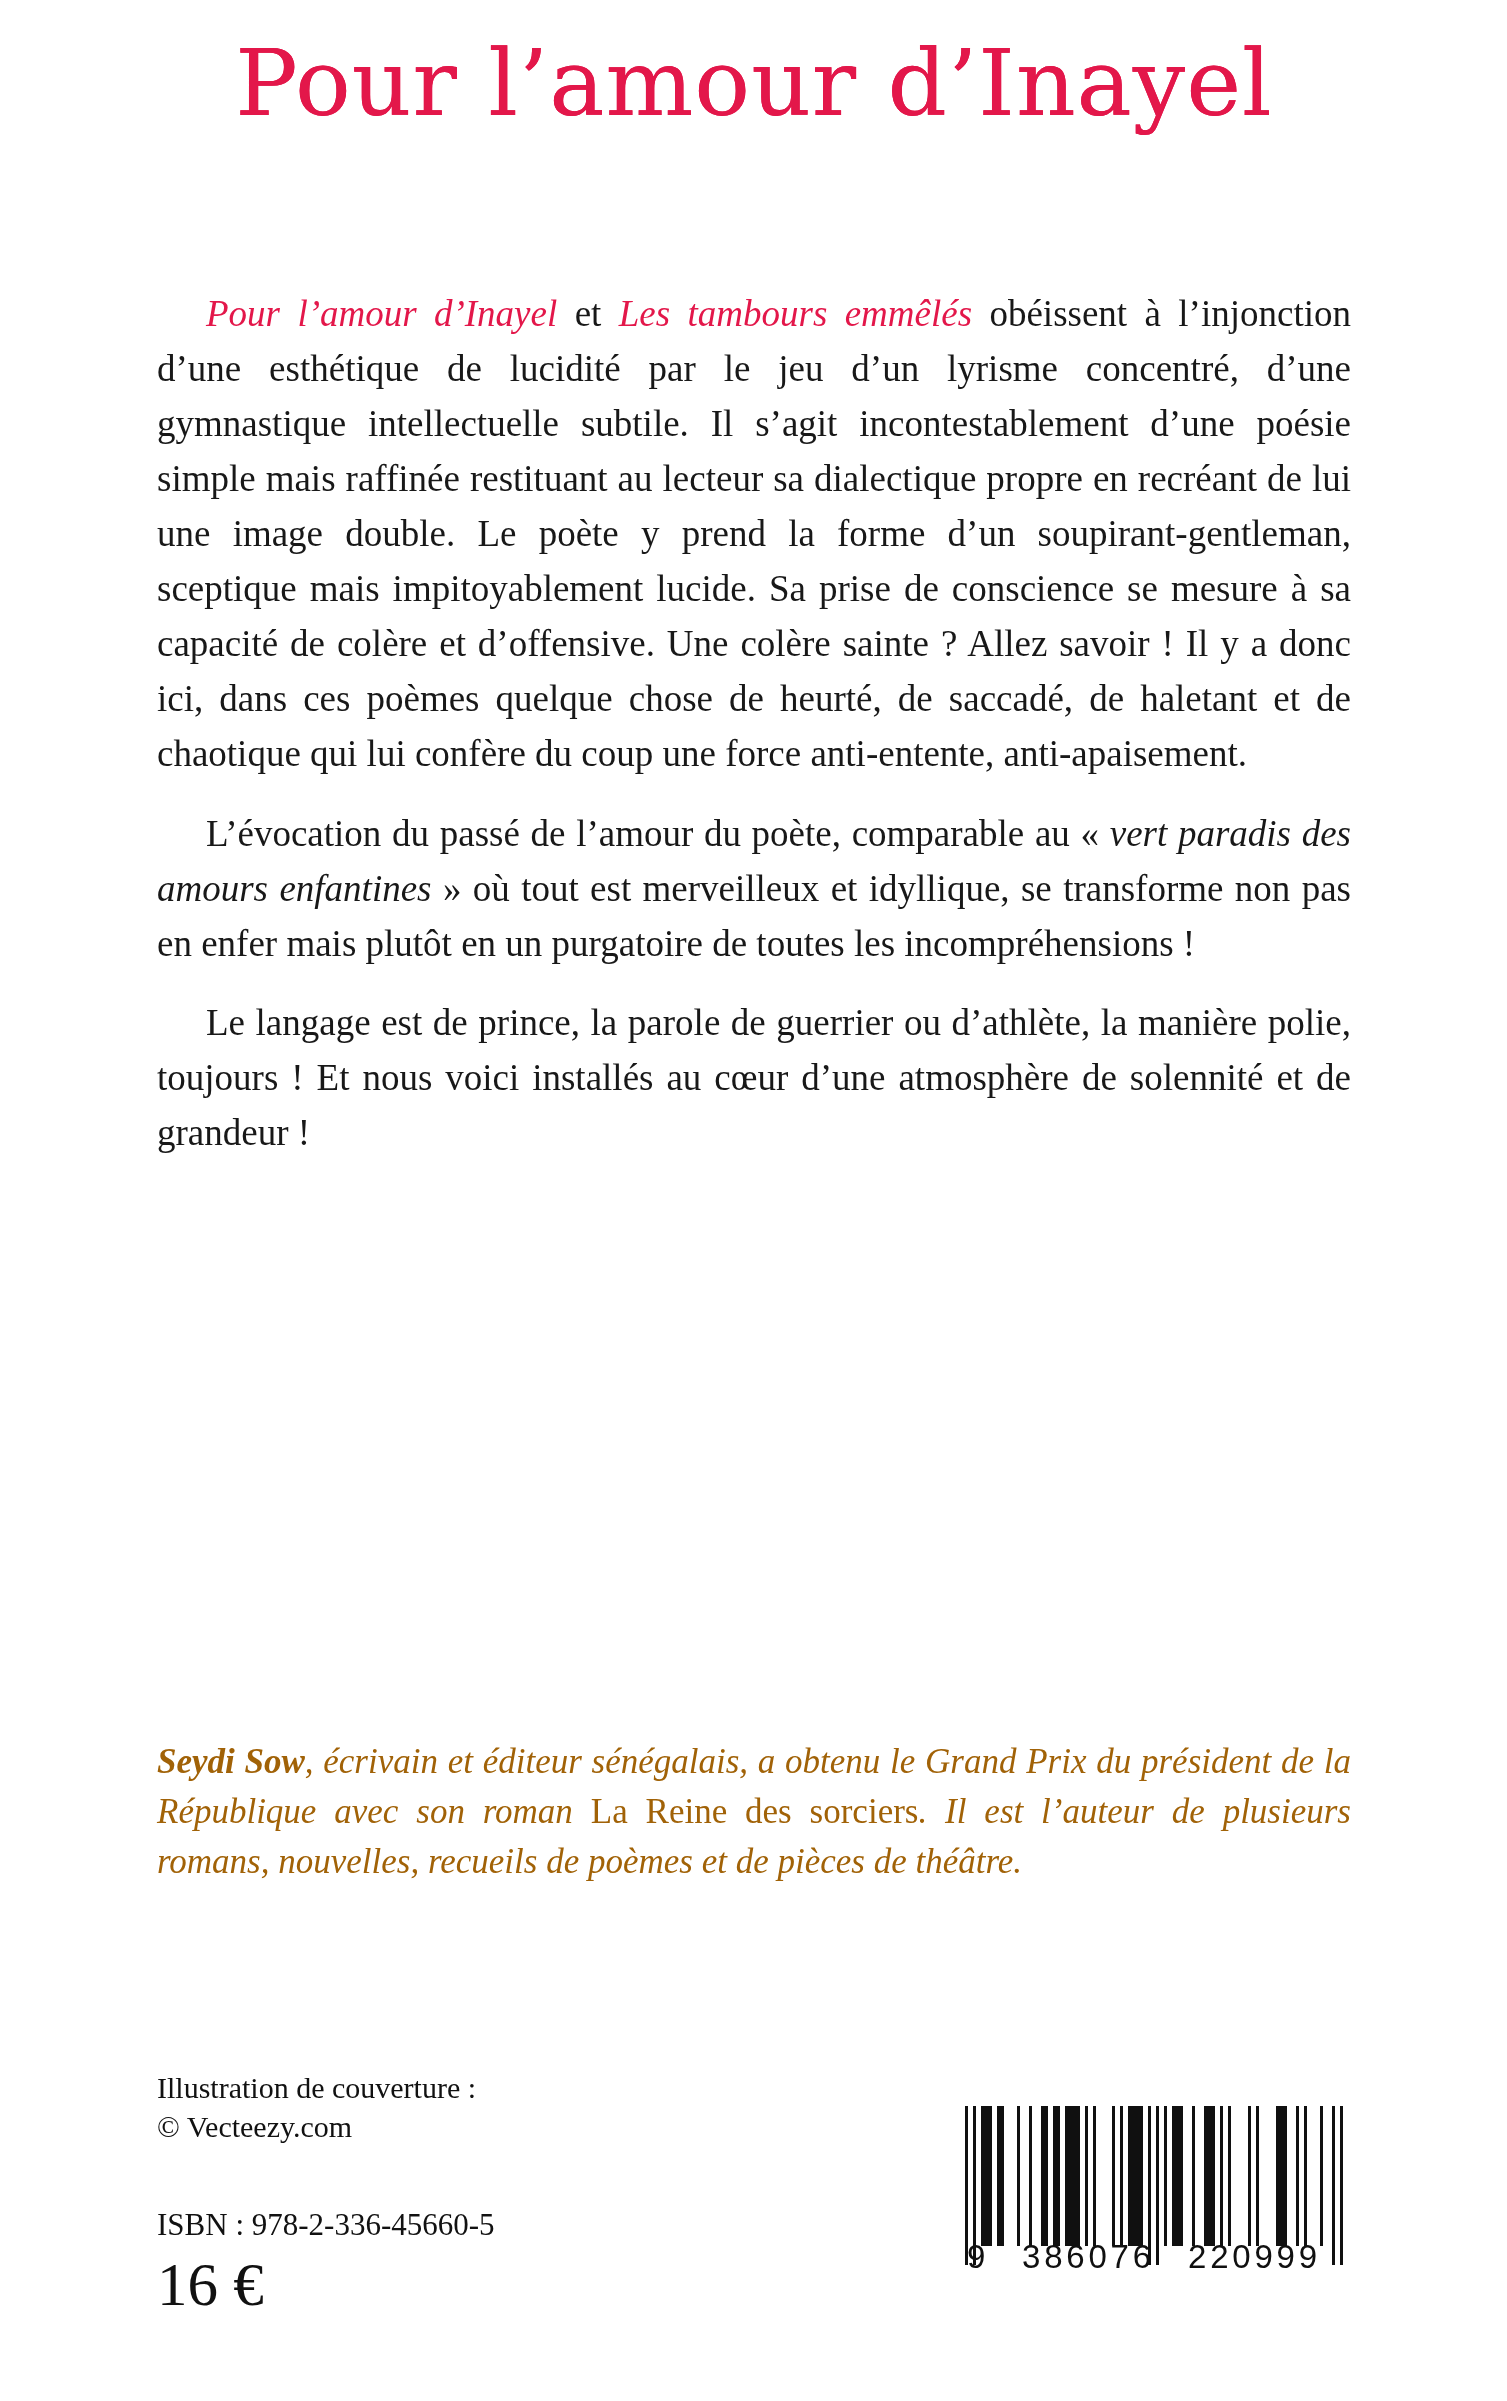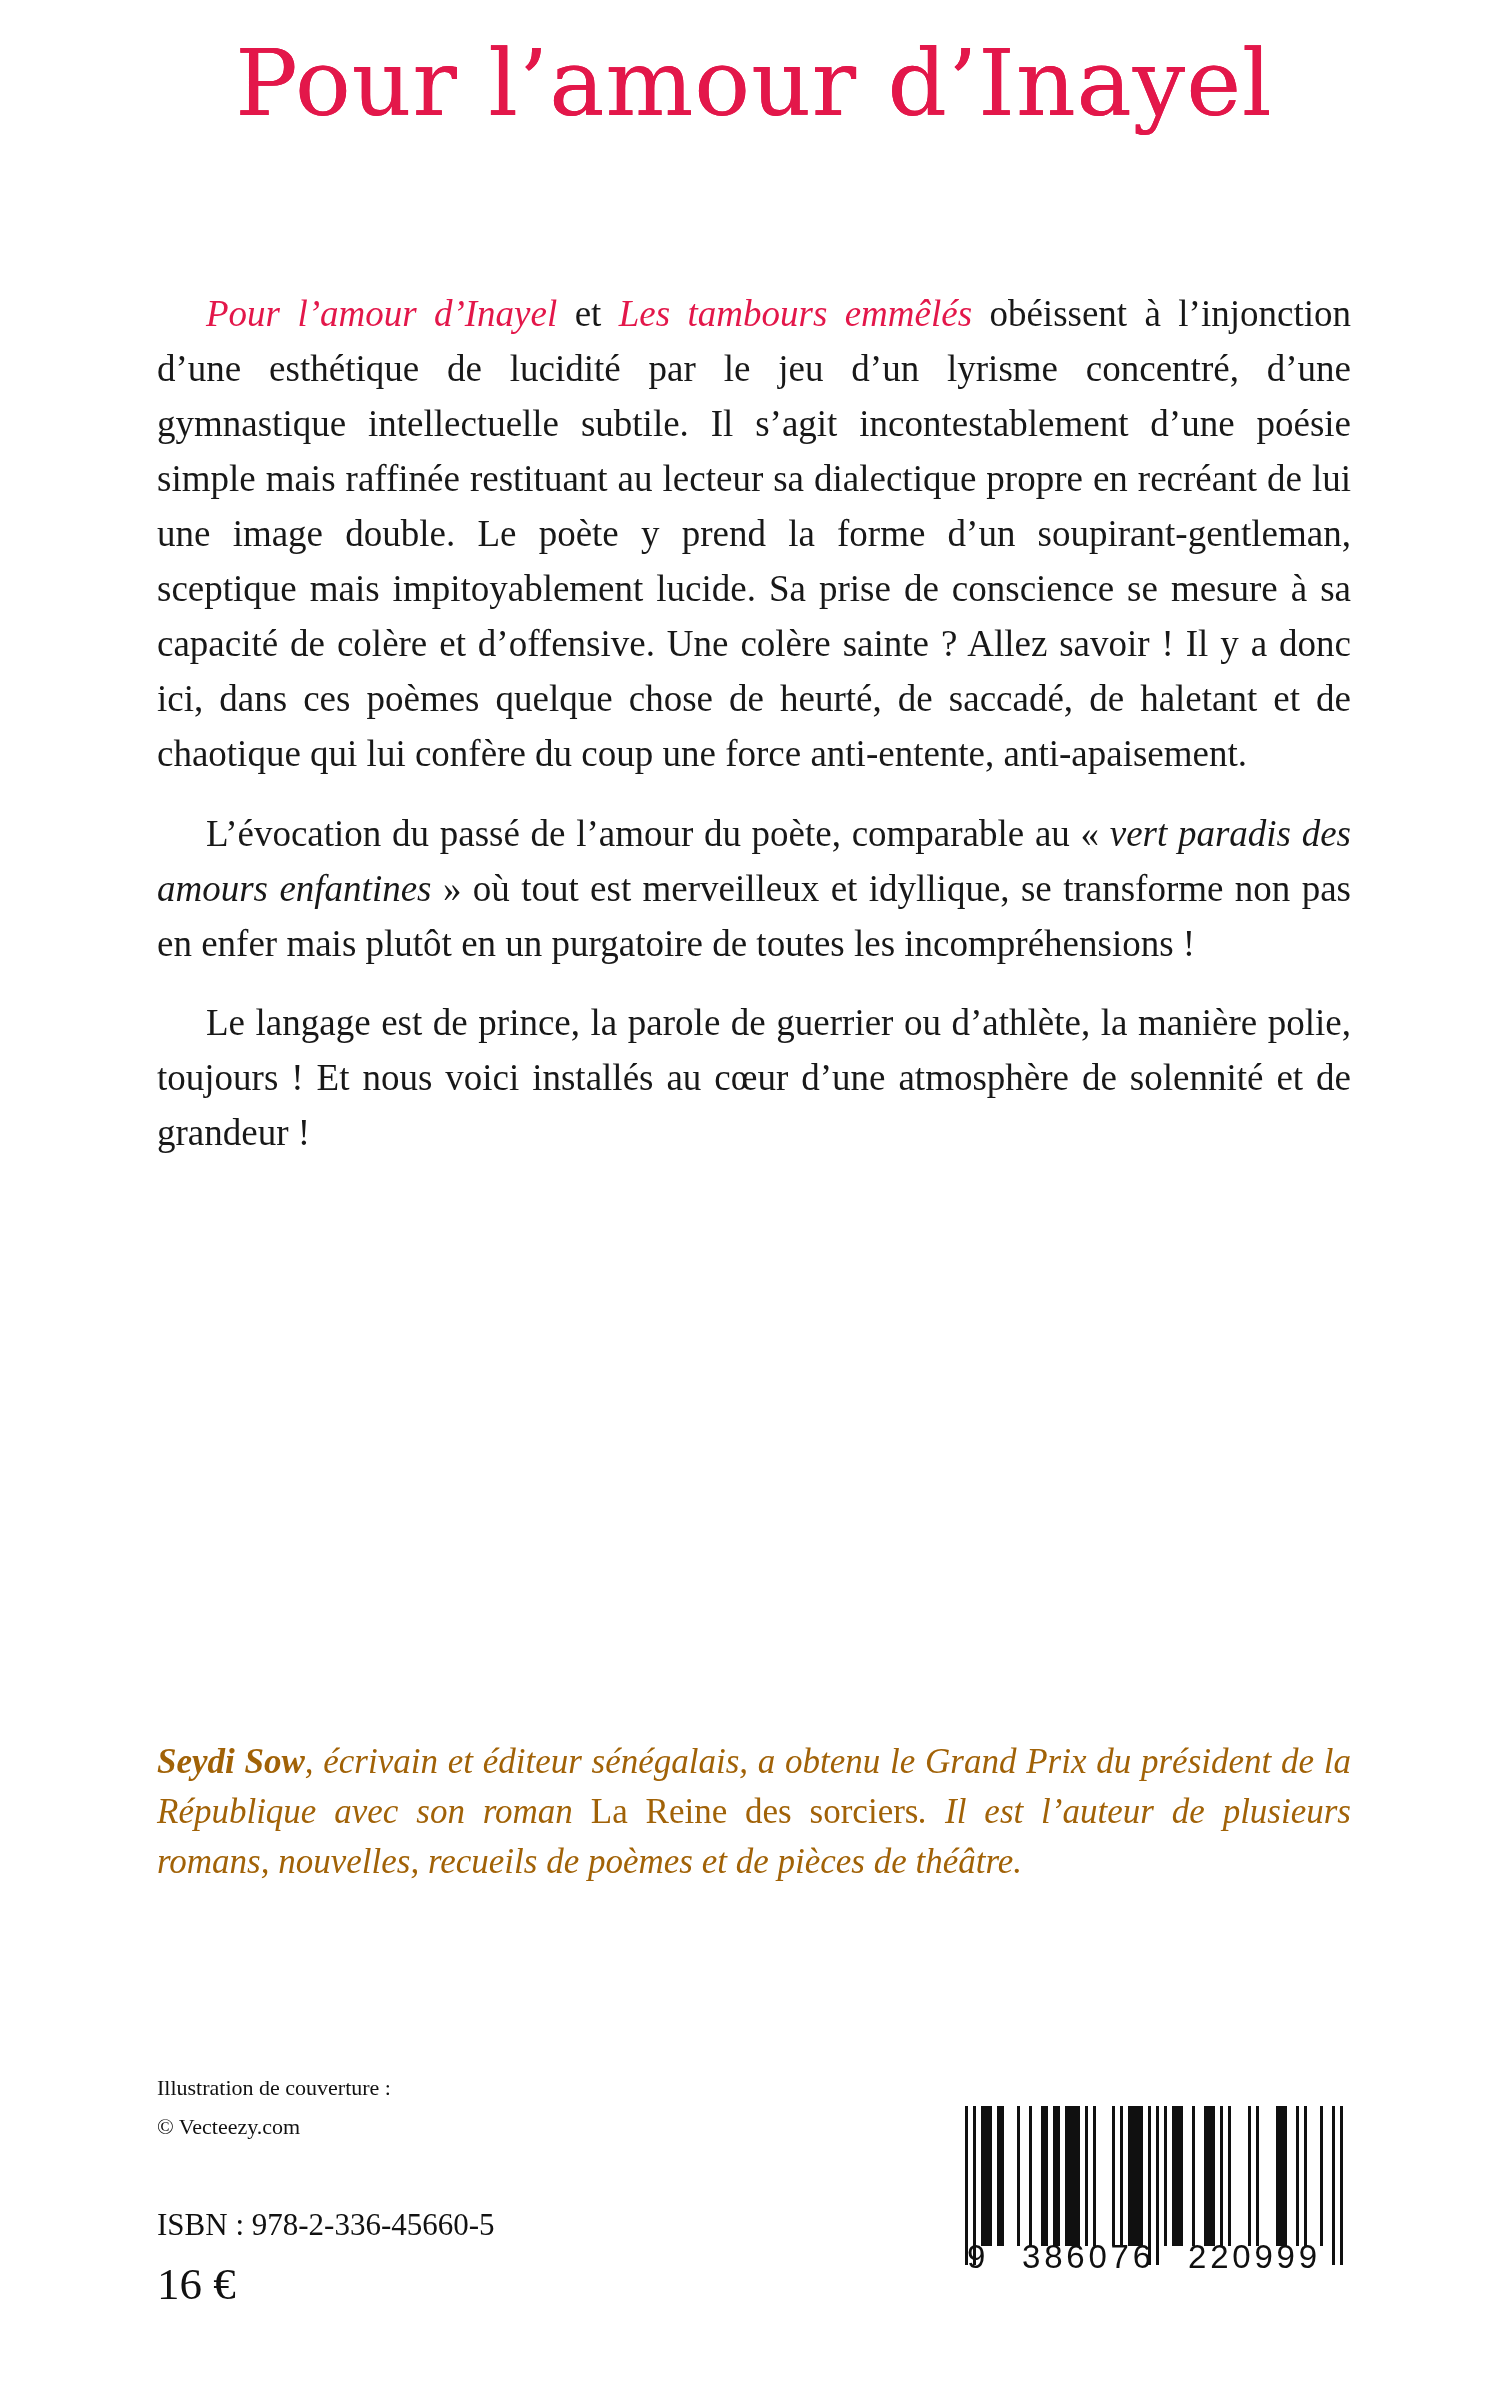--- a/index.html
+++ b/index.html
@@ -90,31 +90,31 @@
   
   .footer {
     position: absolute;
     left: 157px;
     top: 2068px;
     width: 606px;
     font-family: "Liberation Serif", "DejaVu Serif", serif;
     color: #111;
   }
   .credit {
-    font-size: 22px;
+    font-size: 30px;
     line-height: 39px;
     margin: 0;
   }
   .isbn {
     font-size: 31px;
     line-height: 39px;
     margin: 59px 0 0 0;
   }
   .price {
-    font-size: 45px;
+    font-size: 61px;
     line-height: 55px;
     margin: 13.2px 0 0 0;
   }
 
   
   .barcode-box {
     position: absolute;
     left: 965px;
     top: 2106px;
     width: 379px;

